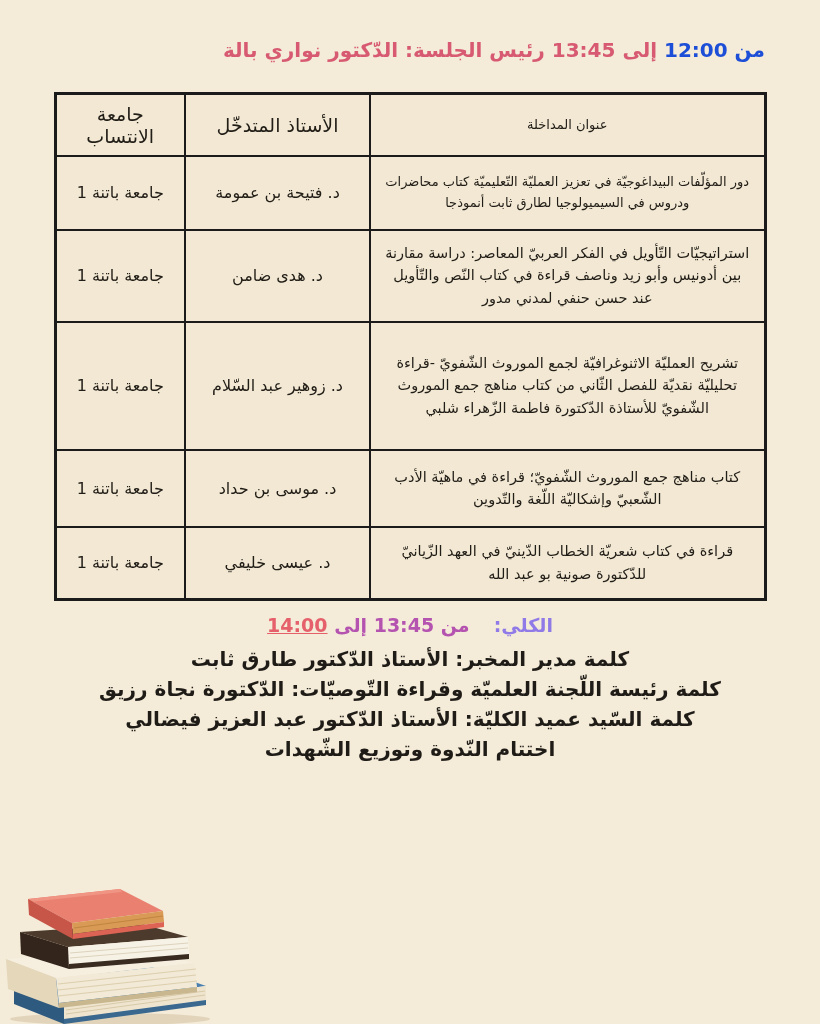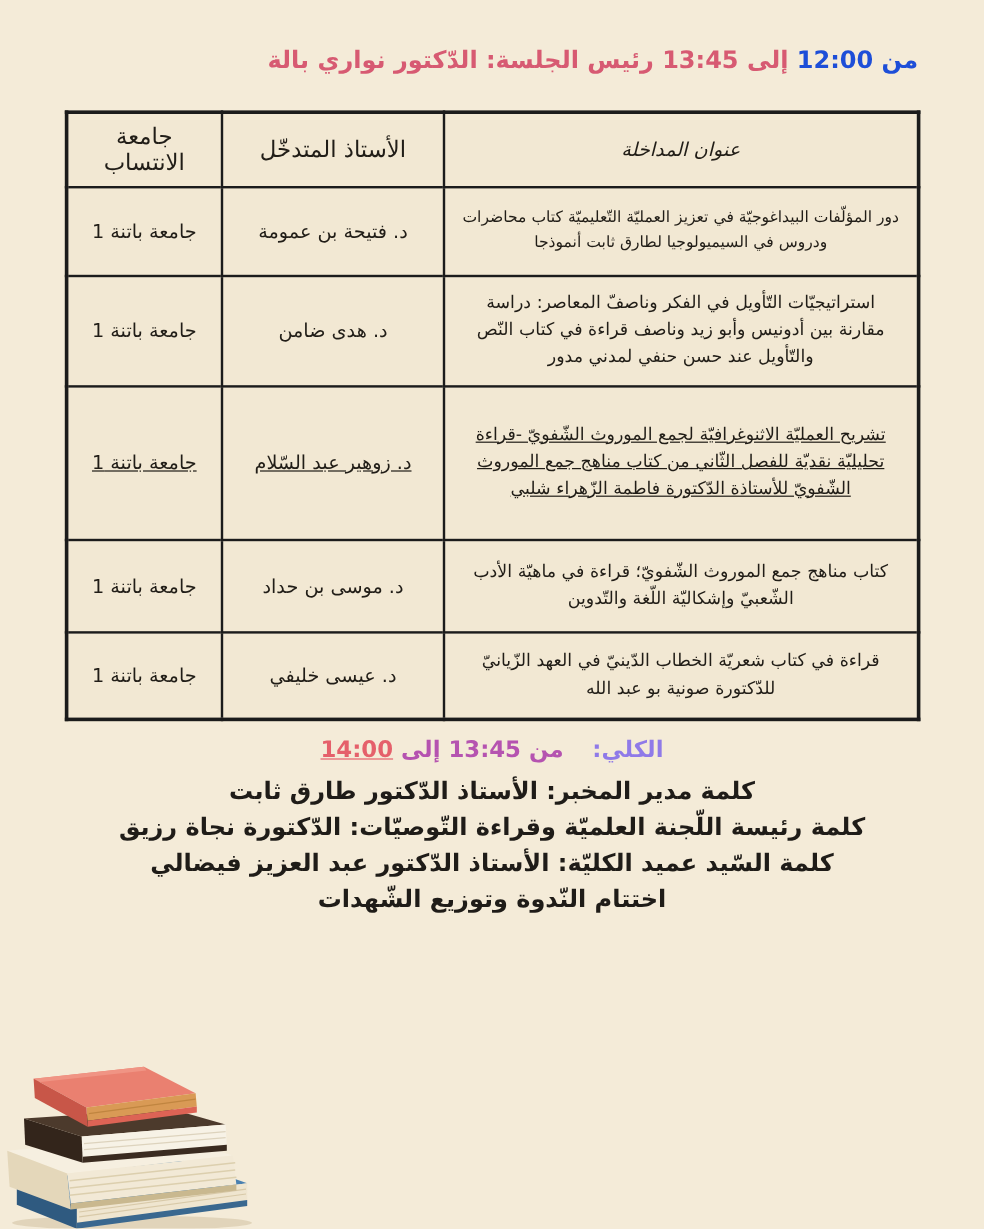--- a/index.html
+++ b/index.html
@@ -24,27 +24,27 @@
     border:3px solid #1b1b1b; table-layout:fixed;
   }
   table.program th, table.program td {
     border:2px solid #1b1b1b; text-align:center; vertical-align:middle;
     color:#211d17; padding:6px 14px;
   }
   col.c-title { width:395px; }
   col.c-prof  { width:185px; }
   col.c-univ  { width:130px; }
   th { font-size:19px; font-weight:normal; height:62px; }
-  th.th-title { font-weight:normal; font-size:16px;font-style:italic; }
+  th.th-title { font-weight:normal; font-size:13px; }
   td { font-size:16px; }
   td.cell-title { font-size:14.5px; line-height:1.55; }
   td.cell-title.small { font-size:13px; line-height:1.6; }
   tr.r1 td { height:74px; }
   tr.r2 td { height:92px; }
-  tr.r3 td { height:128px;text-decoration:underline; }
+  tr.r3 td { height:128px; }
   tr.r4 td { height:77px; }
   tr.r5 td { height:73px; }
 
   
   .discussion {
     margin-top:13px; text-align:center; font-size:19px; font-weight:bold;
     display:flex; justify-content:center; align-items:baseline; gap:24px;
   }
   .d-label { color:#8f7ae8; }
   .d-magenta { color:#b553b0; }
@@ -82,21 +82,21 @@
         <th>جامعة الانتساب</th>
       </tr>
     </thead>
     <tbody>
       <tr class="r1">
         <td class="cell-title small">دور المؤلّفات البيداغوجيّة في تعزيز العمليّة التّعليميّة كتاب محاضرات ودروس في السيميولوجيا لطارق ثابت أنموذجا</td>
         <td>د. فتيحة بن عمومة</td>
         <td>جامعة باتنة 1</td>
       </tr>
       <tr class="r2">
-        <td class="cell-title">استراتيجيّات التّأويل في الفكر وناصفّ المعاصر: دراسة مقارنة بين أدونيس وأبو زيد وناصف قراءة في كتاب النّص والتّأويل عند حسن حنفي لمدني مدور</td>
+        <td class="cell-title">استراتيجيّات التّأويل في الفكر العربيّ المعاصر: دراسة مقارنة بين أدونيس وأبو زيد وناصف قراءة في كتاب النّص والتّأويل عند حسن حنفي لمدني مدور</td>
         <td>د. هدى ضامن</td>
         <td>جامعة باتنة 1</td>
       </tr>
       <tr class="r3">
         <td class="cell-title">تشريح العمليّة الاثنوغرافيّة لجمع الموروث الشّفويّ -قراءة تحليليّة نقديّة للفصل الثّاني من كتاب مناهج جمع الموروث الشّفويّ للأستاذة الدّكتورة فاطمة الزّهراء شلبي</td>
         <td>د. زوهير عبد السّلام</td>
         <td>جامعة باتنة 1</td>
       </tr>
       <tr class="r4">
         <td class="cell-title">كتاب مناهج جمع الموروث الشّفويّ؛ قراءة في ماهيّة الأدب الشّعبيّ وإشكاليّة اللّغة والتّدوين</td>

